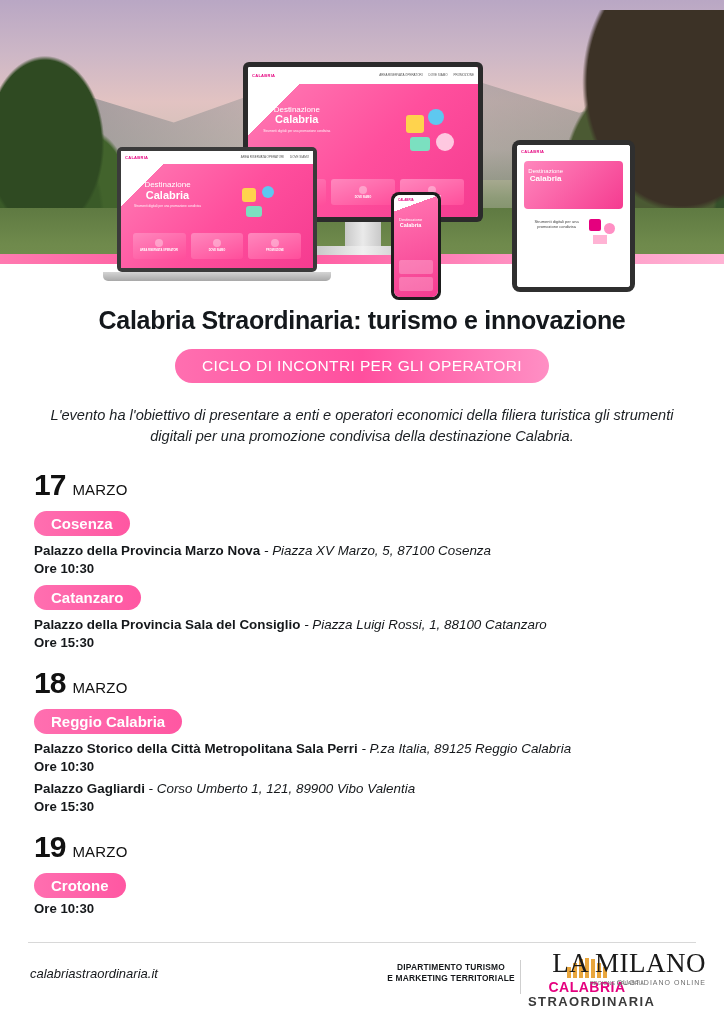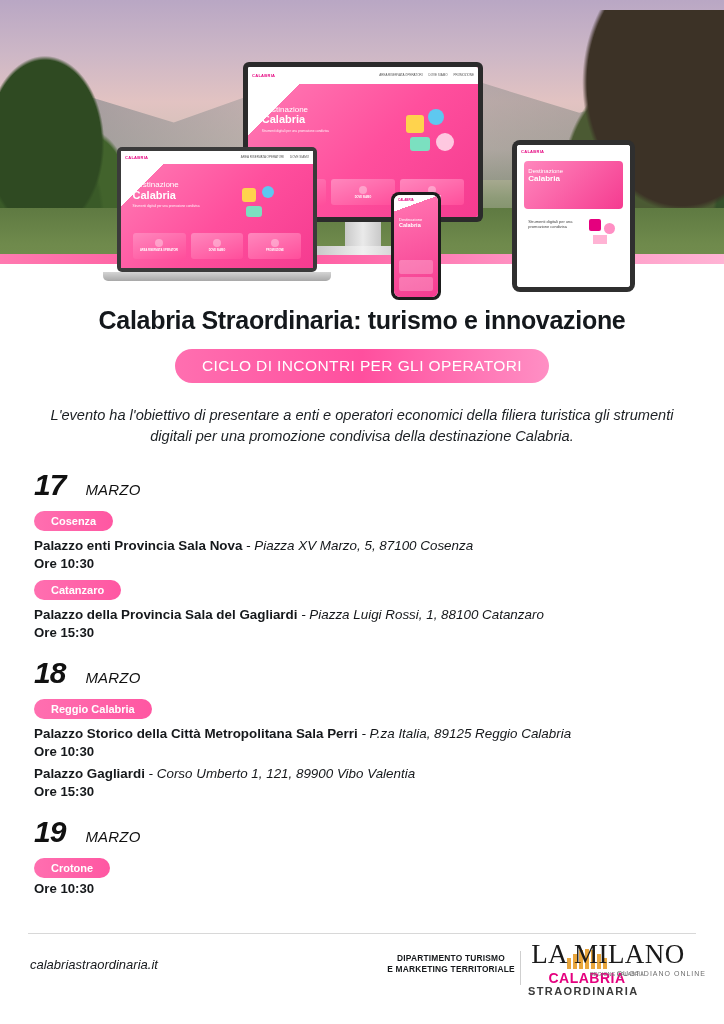--- a/index.html
+++ b/index.html
@@ -54,20 +54,21 @@
   .hero-white-strip {
     position: absolute; left: 0; right: 0; bottom: 0; height: 36px; background: #fff;
   }
 
   
   .devices { position: absolute; left: 95px; top: 62px; width: 540px; height: 238px; }
 
   .screen-ui {
     position: absolute; inset: 0;
     background: linear-gradient(135deg, #ffffff 0%, #ffffff 18%, #ff6fae 18%, #ff4f9d 55%, #f53b90 100%);
+    text-align: center;
   }
   .ui-top {
     position: absolute; left:0; right:0; top:0; height: 11%;
     background:#fff; display:flex; align-items:center; padding:0 4px; gap:4px;
   }
   .ui-logo { font-size:4px; font-weight:bold; color:#e5007e; letter-spacing:.3px; }
   .ui-nav { margin-left:auto; display:flex; gap:6px; font-size:3px; color:#555; }
   .ui-hero-txt { position:absolute; left:6%; top:26%; color:#fff; }
   .ui-hero-txt .l1 { font-size:8px; font-weight:300; line-height:1.05; }
   .ui-hero-txt .l2 { font-size:11px; font-weight:bold; line-height:1.05; }
@@ -114,51 +115,51 @@
     background: linear-gradient(90deg,#ff6fb0 0%, #ff4f9e 50%, #ff8fc4 100%);
     display:flex; align-items:center; justify-content:center;
     color:#fff; font-size:15.5px; letter-spacing:.4px;
   }
   .intro {
     margin: 22px 34px 0; text-align:center; font-style:italic;
     font-size:14.6px; line-height:1.42; color:#1b1f23;
   }
 
   .schedule { margin: 22px 34px 0; }
-  .day-row { display:flex; align-items:baseline; gap:20px; margin-top:16px;font-style:italic; }
+  .day-row { display:flex; align-items:baseline; gap:7px; margin-top:16px; }
   .day-num { font-size:30px; font-weight:bold; color:#111; letter-spacing:-1px; }
   .day-mon { font-size:15px; color:#111; letter-spacing:.2px; }
 
   .city-pill {
     display:inline-block; margin-top:9px;
     padding:4px 17px; border-radius:13px; color:#fff;
-    font-size:11px; font-weight:bold;
+    font-size:15px; font-weight:bold;
     background: linear-gradient(90deg,#ff6fb0,#ff57a2);
   }
   .venue { margin-top:7px; font-size:13.4px; color:#15181b; font-style:italic; }
   .venue b { font-style:normal; font-weight:bold; }
   .time { margin-top:3px; font-size:13.2px; font-weight:bold; color:#15181b; }
 
   
-  .footer { position:absolute; left:0; bottom:13px; width:724px; height:78px;padding-left:7px; }
+  .footer { position:absolute; left:0; bottom:4px; width:724px; height:78px;padding-left:7px; }
   .footer .rule { position:absolute; left:28px; right:28px; top:0; height:1px; background:#d8d8d8; }
   .site { position:absolute; left:30px; top:24px; font-size:13px; font-style:italic; color:#15181b; }
   .dept {
     position:absolute; left:386px; top:20px; width:130px; text-align:center;
     font-size:8.4px; font-weight:bold; color:#15181b; line-height:1.35; letter-spacing:.2px;
   }
   .divider-v { position:absolute; left:520px; top:18px; width:1px; height:34px; background:#cfcfcf; }
   .cs-logo { position:absolute; left:528px; top:16px; width:118px; }
   .cs-bars { display:flex; gap:2px; height:20px; align-items:flex-end; justify-content:center; }
   .cs-bars i { display:block; width:4px; background:#e9a63c; }
   .cs-word { text-align:center; font-size:14px; font-weight:bold; color:#e5007e; letter-spacing:.5px; line-height:1; margin-top:2px; }
-  .cs-sub { text-align:left; font-size:11px; font-weight:bold; color:#3a3a3a; letter-spacing:1.4px; }
+  .cs-sub { text-align:right; font-size:13px; font-weight:bold; color:#3a3a3a; letter-spacing:1.4px; }
   .cs-region { position:absolute; right:2px; top:22px; font-size:5.5px; color:#777; }
   .lm-logo { position:absolute; right:18px; top:8px; width:196px; text-align:right; }
-  .lm-name { font-family:"Liberation Serif", serif; font-size:27px; color:#1a1a1a; letter-spacing:.5px; line-height:1;text-align:center; }
+  .lm-name { font-family:"Liberation Serif", serif; font-size:27px; color:#1a1a1a; letter-spacing:.5px; line-height:1; }
   .lm-tag { font-size:7px; color:#6d6d6d; letter-spacing:1px; margin-top:2px; }
 </style>
 </head>
 <body>
 
 <div class="page">
 
   <div class="hero">
     <div class="hero-sky"></div>
     <div class="hero-mtn"></div>
@@ -309,26 +310,26 @@
 
     <div class="schedule">
 
       <div>
         <div class="day-row">
           <span class="day-num">17</span>
           <span class="day-mon">MARZO</span>
         </div>
         <div>
           <div><span class="city-pill">Cosenza</span></div>
-          <div class="venue"><b>Palazzo enti Provincia Sala Nova</b><span> - Piazza XV Marzo, 5, 87100 Cosenza</span></div>
+          <div class="venue"><b>Palazzo della Provincia Marzo Nova</b><span> - Piazza XV Marzo, 5, 87100 Cosenza</span></div>
           <div class="time">Ore 10:30</div>
         </div>
         <div>
           <div><span class="city-pill">Catanzaro</span></div>
-          <div class="venue"><b>Palazzo della Provincia Sala del Gagliardi</b><span> - Piazza Luigi Rossi, 1, 88100 Catanzaro</span></div>
+          <div class="venue"><b>Palazzo della Provincia Sala del Consiglio</b><span> - Piazza Luigi Rossi, 1, 88100 Catanzaro</span></div>
           <div class="time">Ore 15:30</div>
         </div>
       </div>
 
       <div>
         <div class="day-row">
           <span class="day-num">18</span>
           <span class="day-mon">MARZO</span>
         </div>
         <div>

